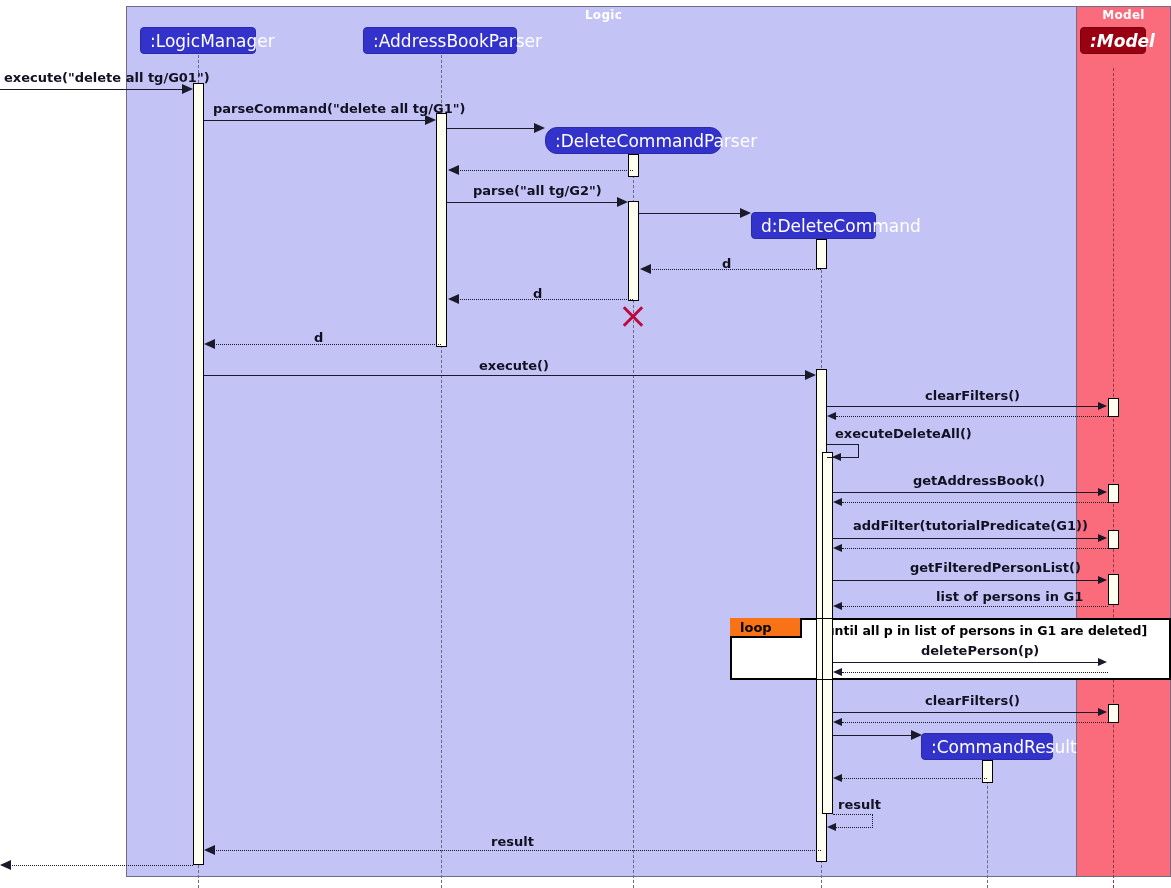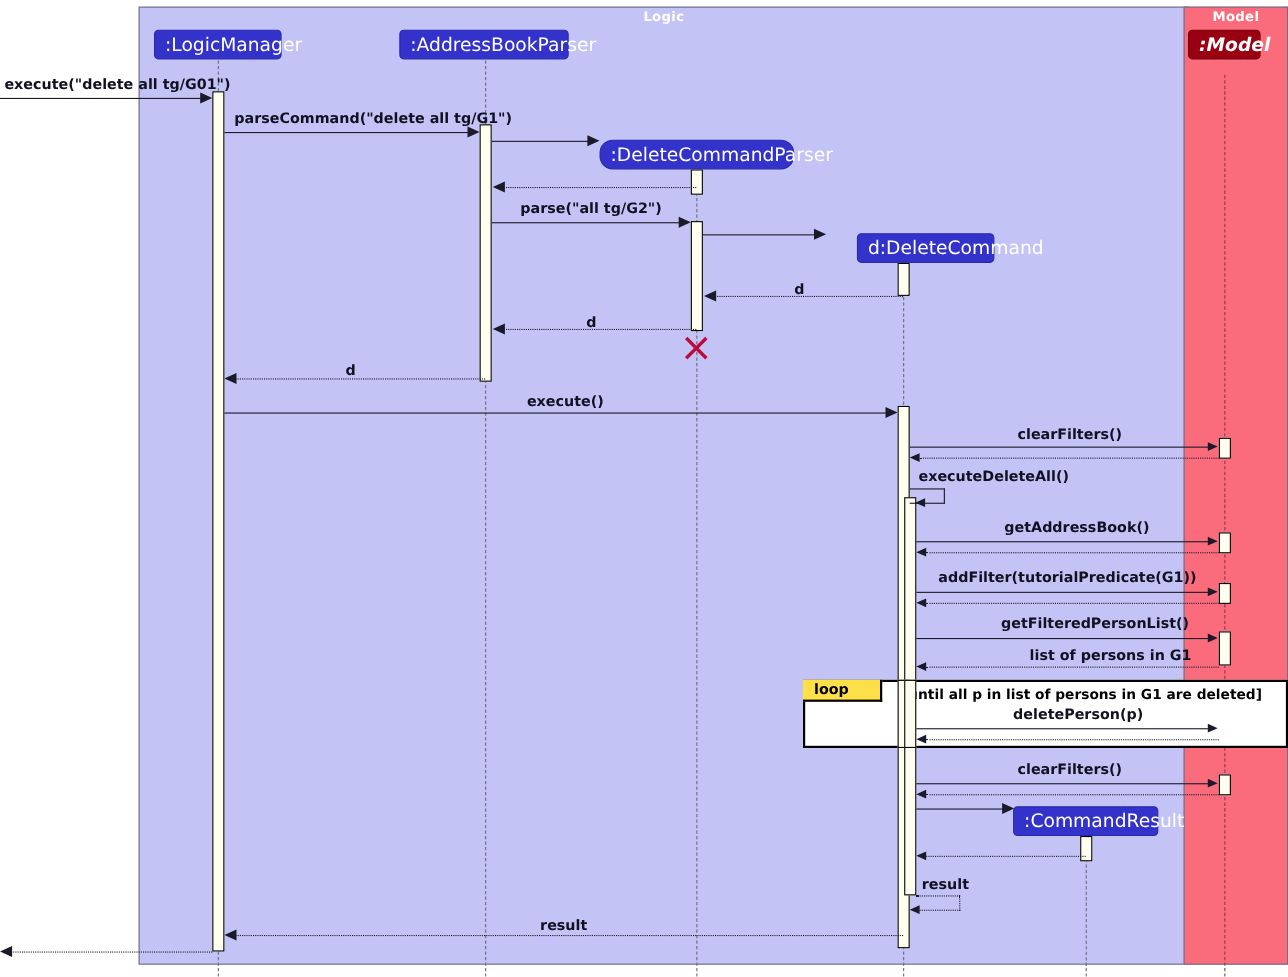--- a/index.html
+++ b/index.html
@@ -50,21 +50,21 @@
   
   .destroy{position:absolute;width:26px;height:26px;}
   .destroy i{position:absolute;left:0;top:12px;width:26px;height:3px;
              background:#bb0a3c;display:block;}
   .destroy i.a{transform:rotate(45deg);}
   .destroy i.b{transform:rotate(-45deg);}
 
   
   .frame{position:absolute;box-sizing:border-box;border:2px solid #000000;
          background:#ffffff;}
-  .frame-tag{position:absolute;box-sizing:border-box;background:#fde047;
+  .frame-tag{position:absolute;box-sizing:border-box;background:#f97316;
              border:2px solid #000000;border-top:none;border-left:none;
              font-size:13px;font-weight:bold;color:#000;display:flex;
              align-items:center;padding-left:10px;}
   .frame-tag:after{content:"";position:absolute;right:-2px;top:-2px;
              width:0;height:0;border-left:14px solid transparent;
              border-bottom:0 solid transparent;}
   .frame-cond{position:absolute;font-size:12.5px;font-weight:bold;color:#000;
              white-space:nowrap;}
 </style>
 </head>
@@ -87,21 +87,21 @@
 
   <div class="part logic" style="left:140px;top:27px;width:116px;">
     <span>:LogicManager</span>
   </div>
   <div class="part logic" style="left:363px;top:27px;width:154px;">
     <span>:AddressBookParser</span>
   </div>
   <div class="part logic" style="left:545px;top:127px;width:177px;border-radius:12px;">
     <span>:DeleteCommandParser</span>
   </div>
-  <div class="part logic" style="left:751px;top:212px;width:125px;margin-left:28px;">
+  <div class="part logic" style="left:751px;top:212px;width:125px;">
     <span>d:DeleteCommand</span>
   </div>
   <div class="part logic" style="left:921px;top:733px;width:132px;">
     <span>:CommandResult</span>
   </div>
   <div class="part model" style="left:1080px;top:27px;width:66px;font-style:italic;">
     <span>:Model</span>
   </div>
 
   <div class="act" style="left:193px;top:83px;height:782px;"></div>

